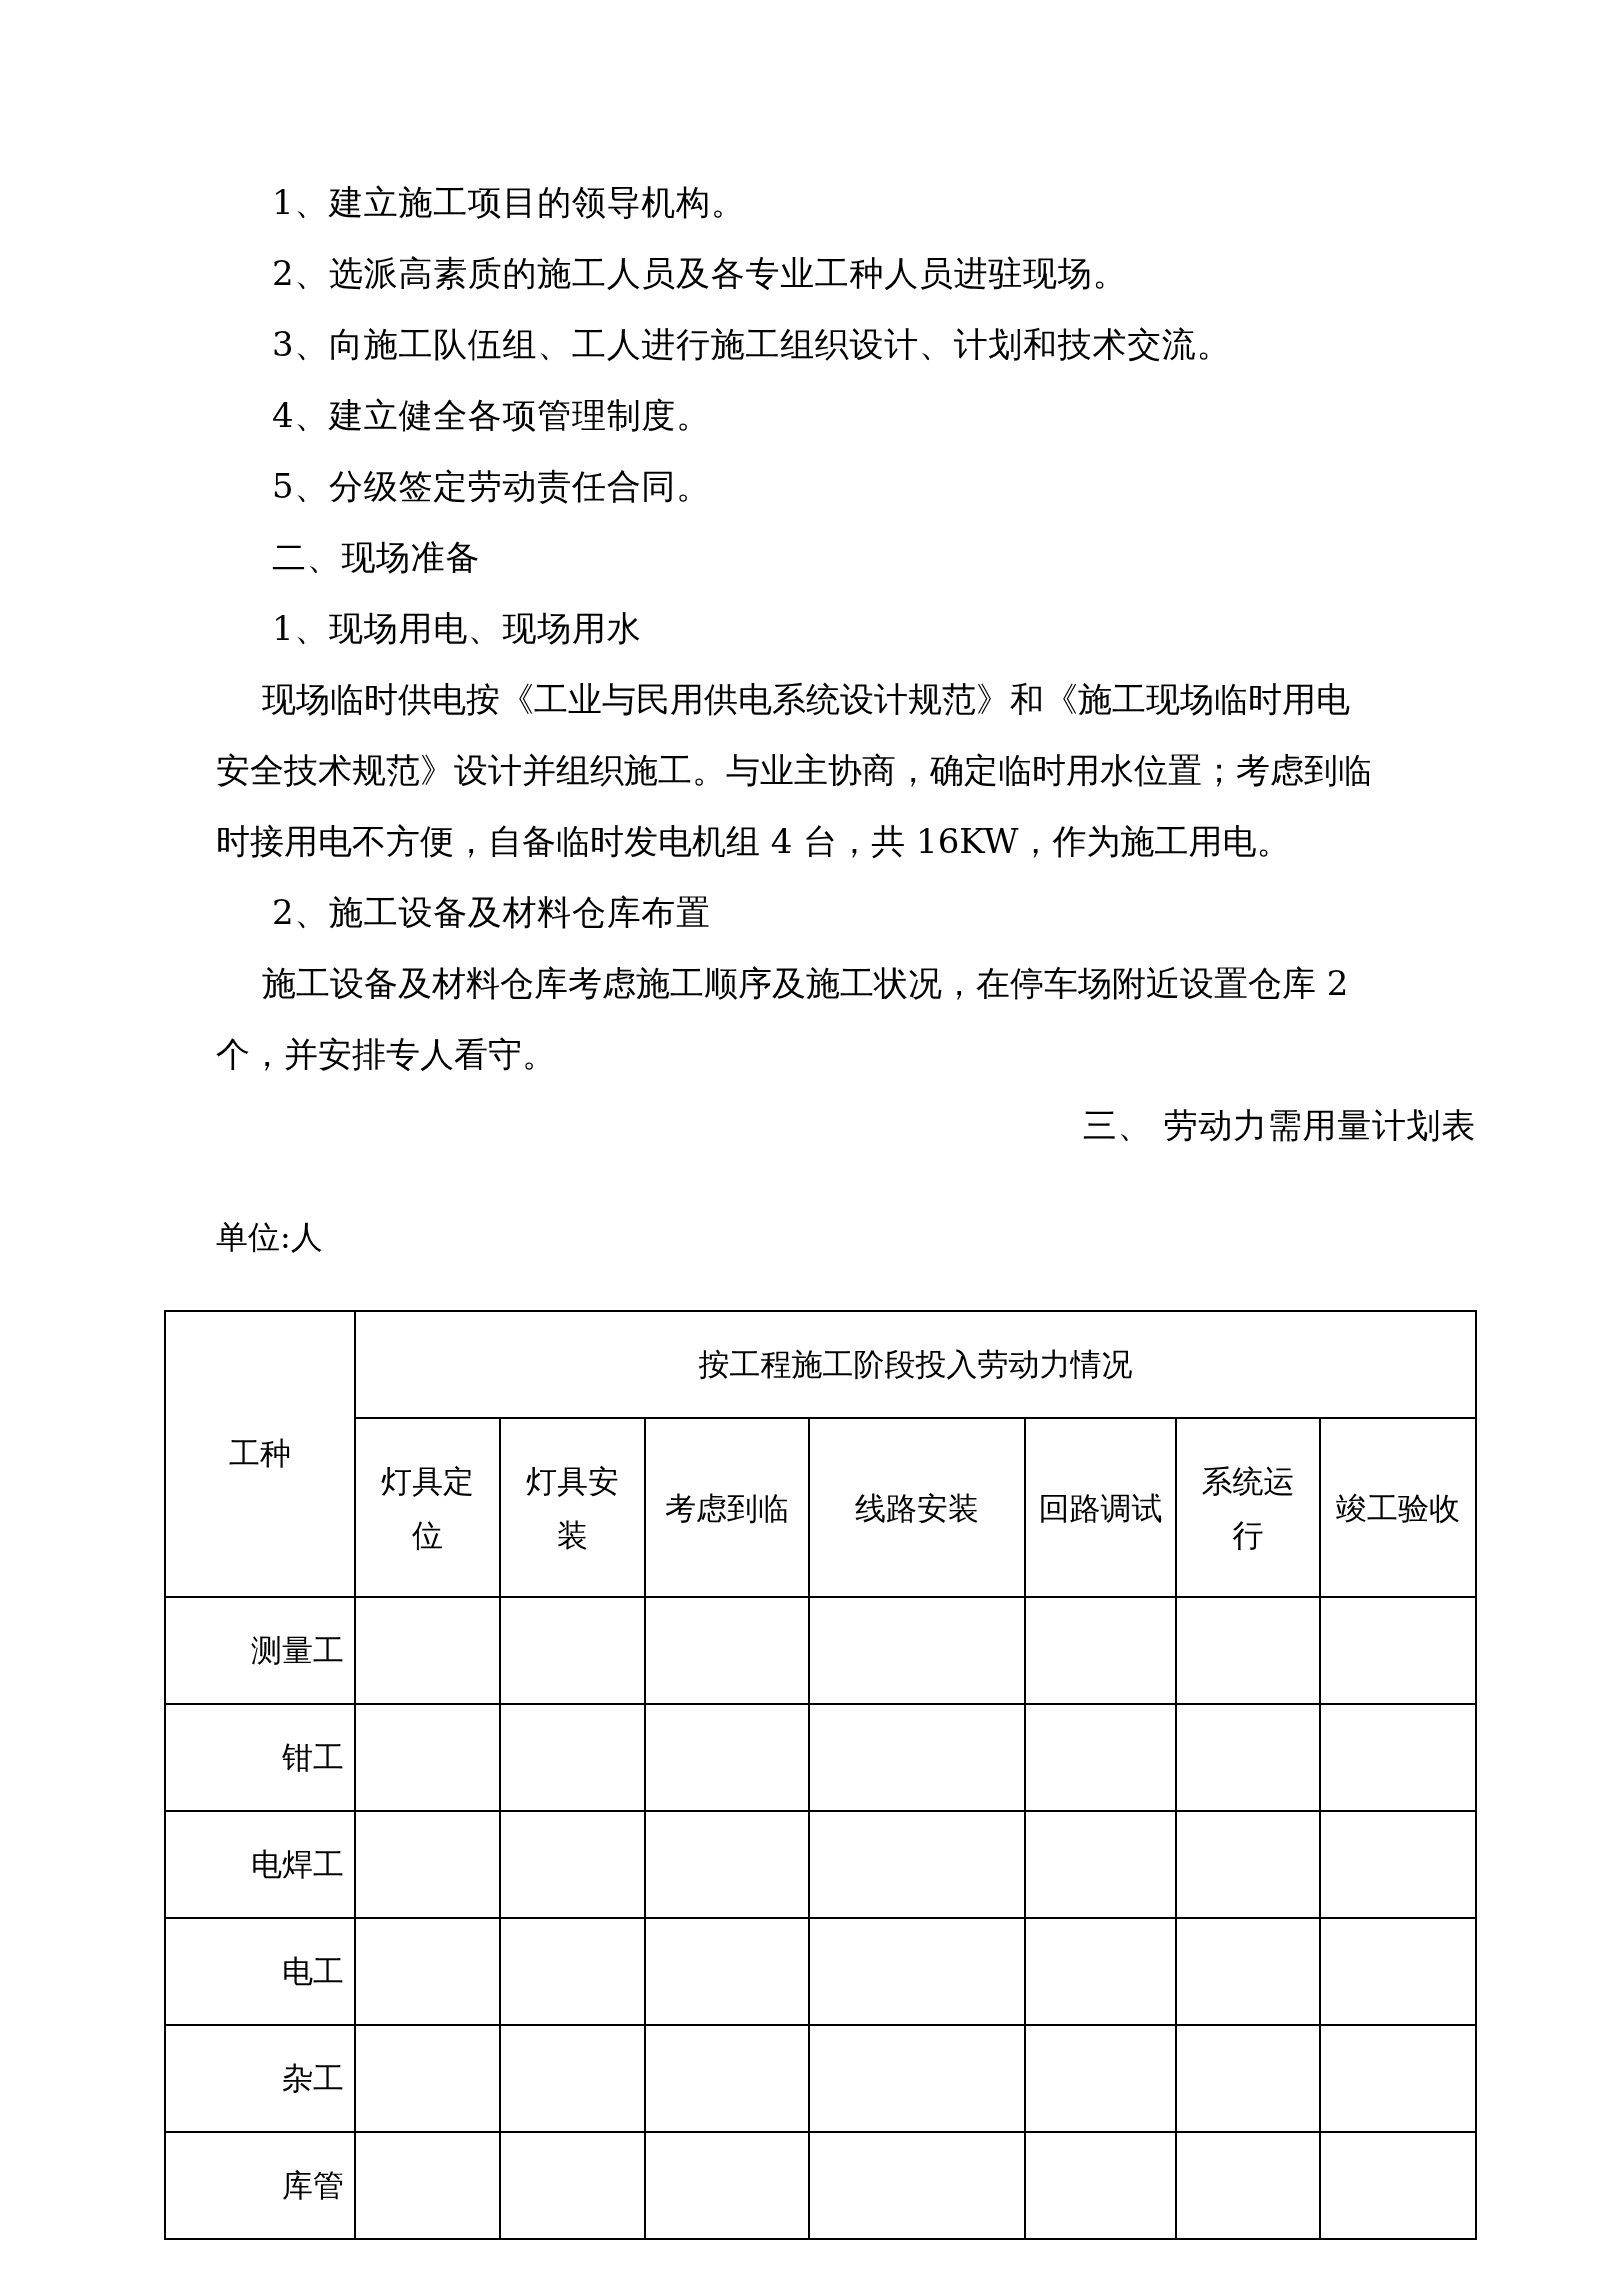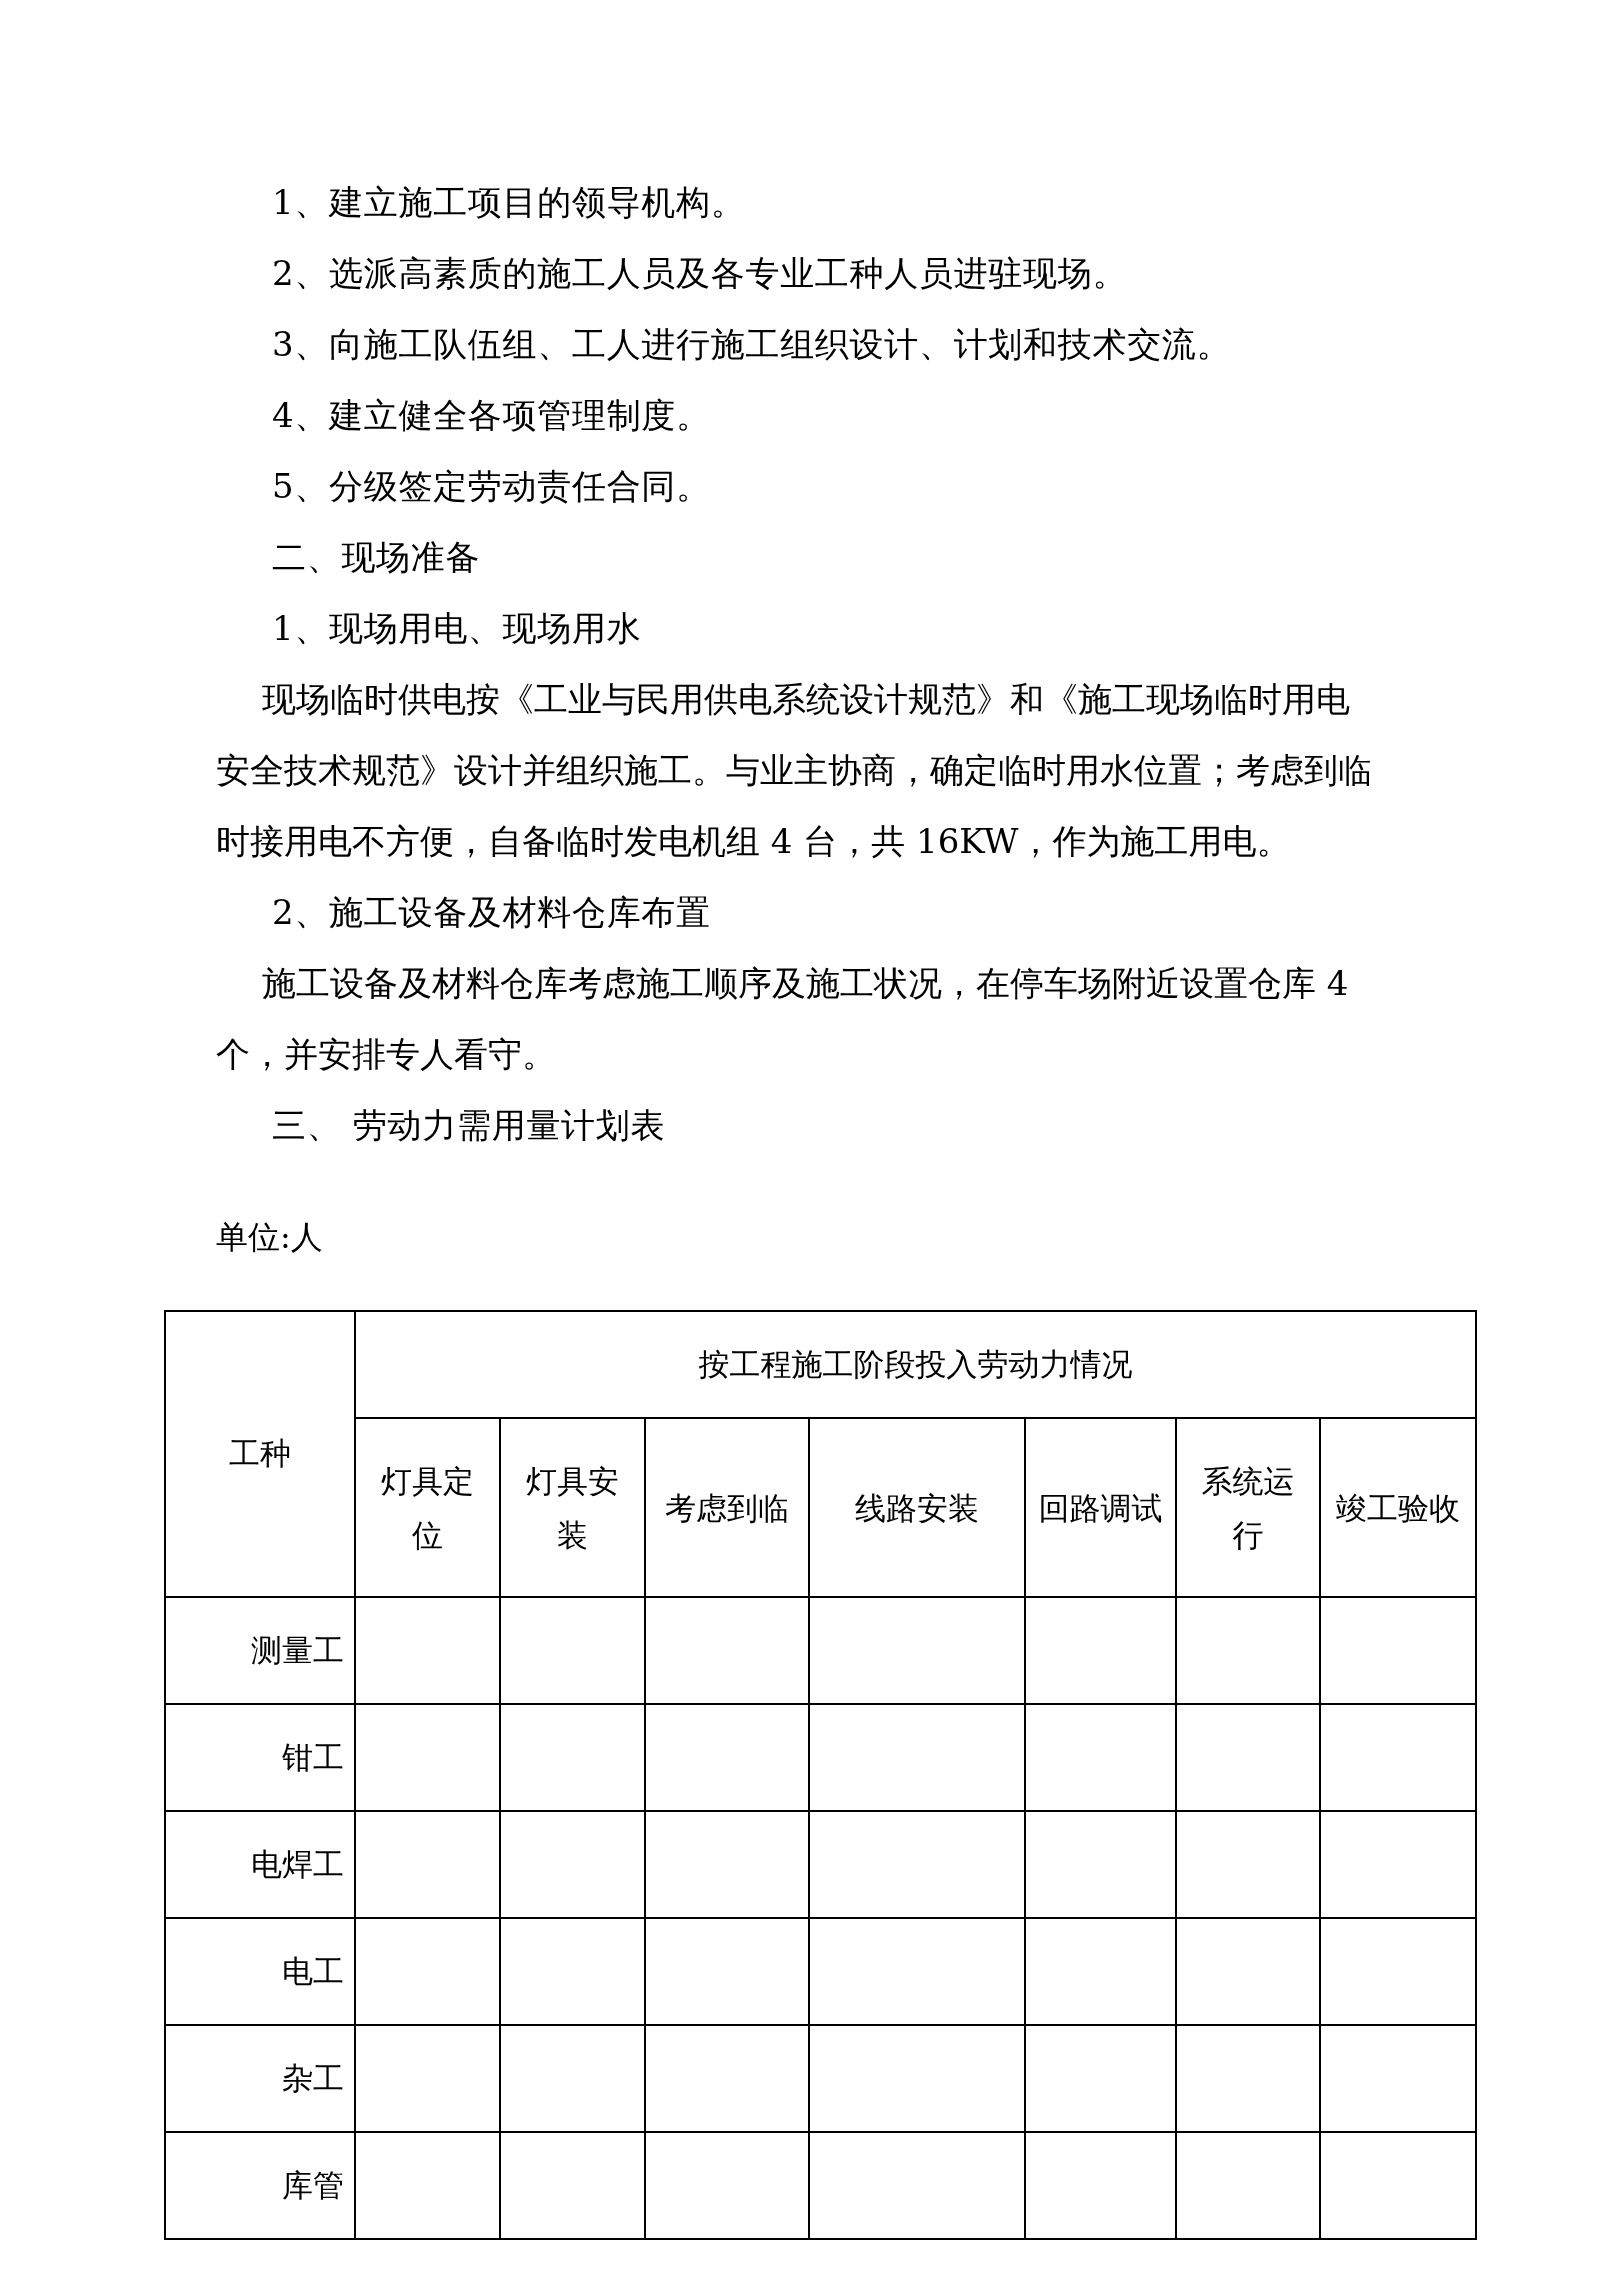--- a/index.html
+++ b/index.html
@@ -42,20 +42,21 @@
   .list-item {
     padding-left: 56px;
   }
 
   .heading {
     padding-left: 56px;
   }
 
   .heading-wide {
     padding-left: 56px;
+    text-align: right;
   }
 
   
   .para {
     margin: 0;
   }
   .para .pline {
     font-size: 34px;
     line-height: 71px;
     white-space: nowrap;
@@ -161,21 +162,21 @@
 
     <div class="para">
       <span class="pline first">现场临时供电按《工业与民用供电系统设计规范》和《施工现场临时用电</span>
       <span class="pline justify">安全技术规范》设计并组织施工。与业主协商，确定临时用水位置；考虑到临</span>
       <span class="pline justify">时接用电不方便，自备临时发电机组 4 台，共 16KW，作为施工用电。</span>
     </div>
 
     <div class="line heading">2、施工设备及材料仓库布置</div>
 
     <div class="para">
-      <span class="pline first">施工设备及材料仓库考虑施工顺序及施工状况，在停车场附近设置仓库 4</span>
+      <span class="pline first">施工设备及材料仓库考虑施工顺序及施工状况，在停车场附近设置仓库 2</span>
       <span class="pline justify">个，并安排专人看守。</span>
     </div>
 
     <div class="line heading-wide">三、 劳动力需用量计划表</div>
 
     <div class="unit-label">单位:人</div>
 
   </div>
 
   <div class="table-wrap">

